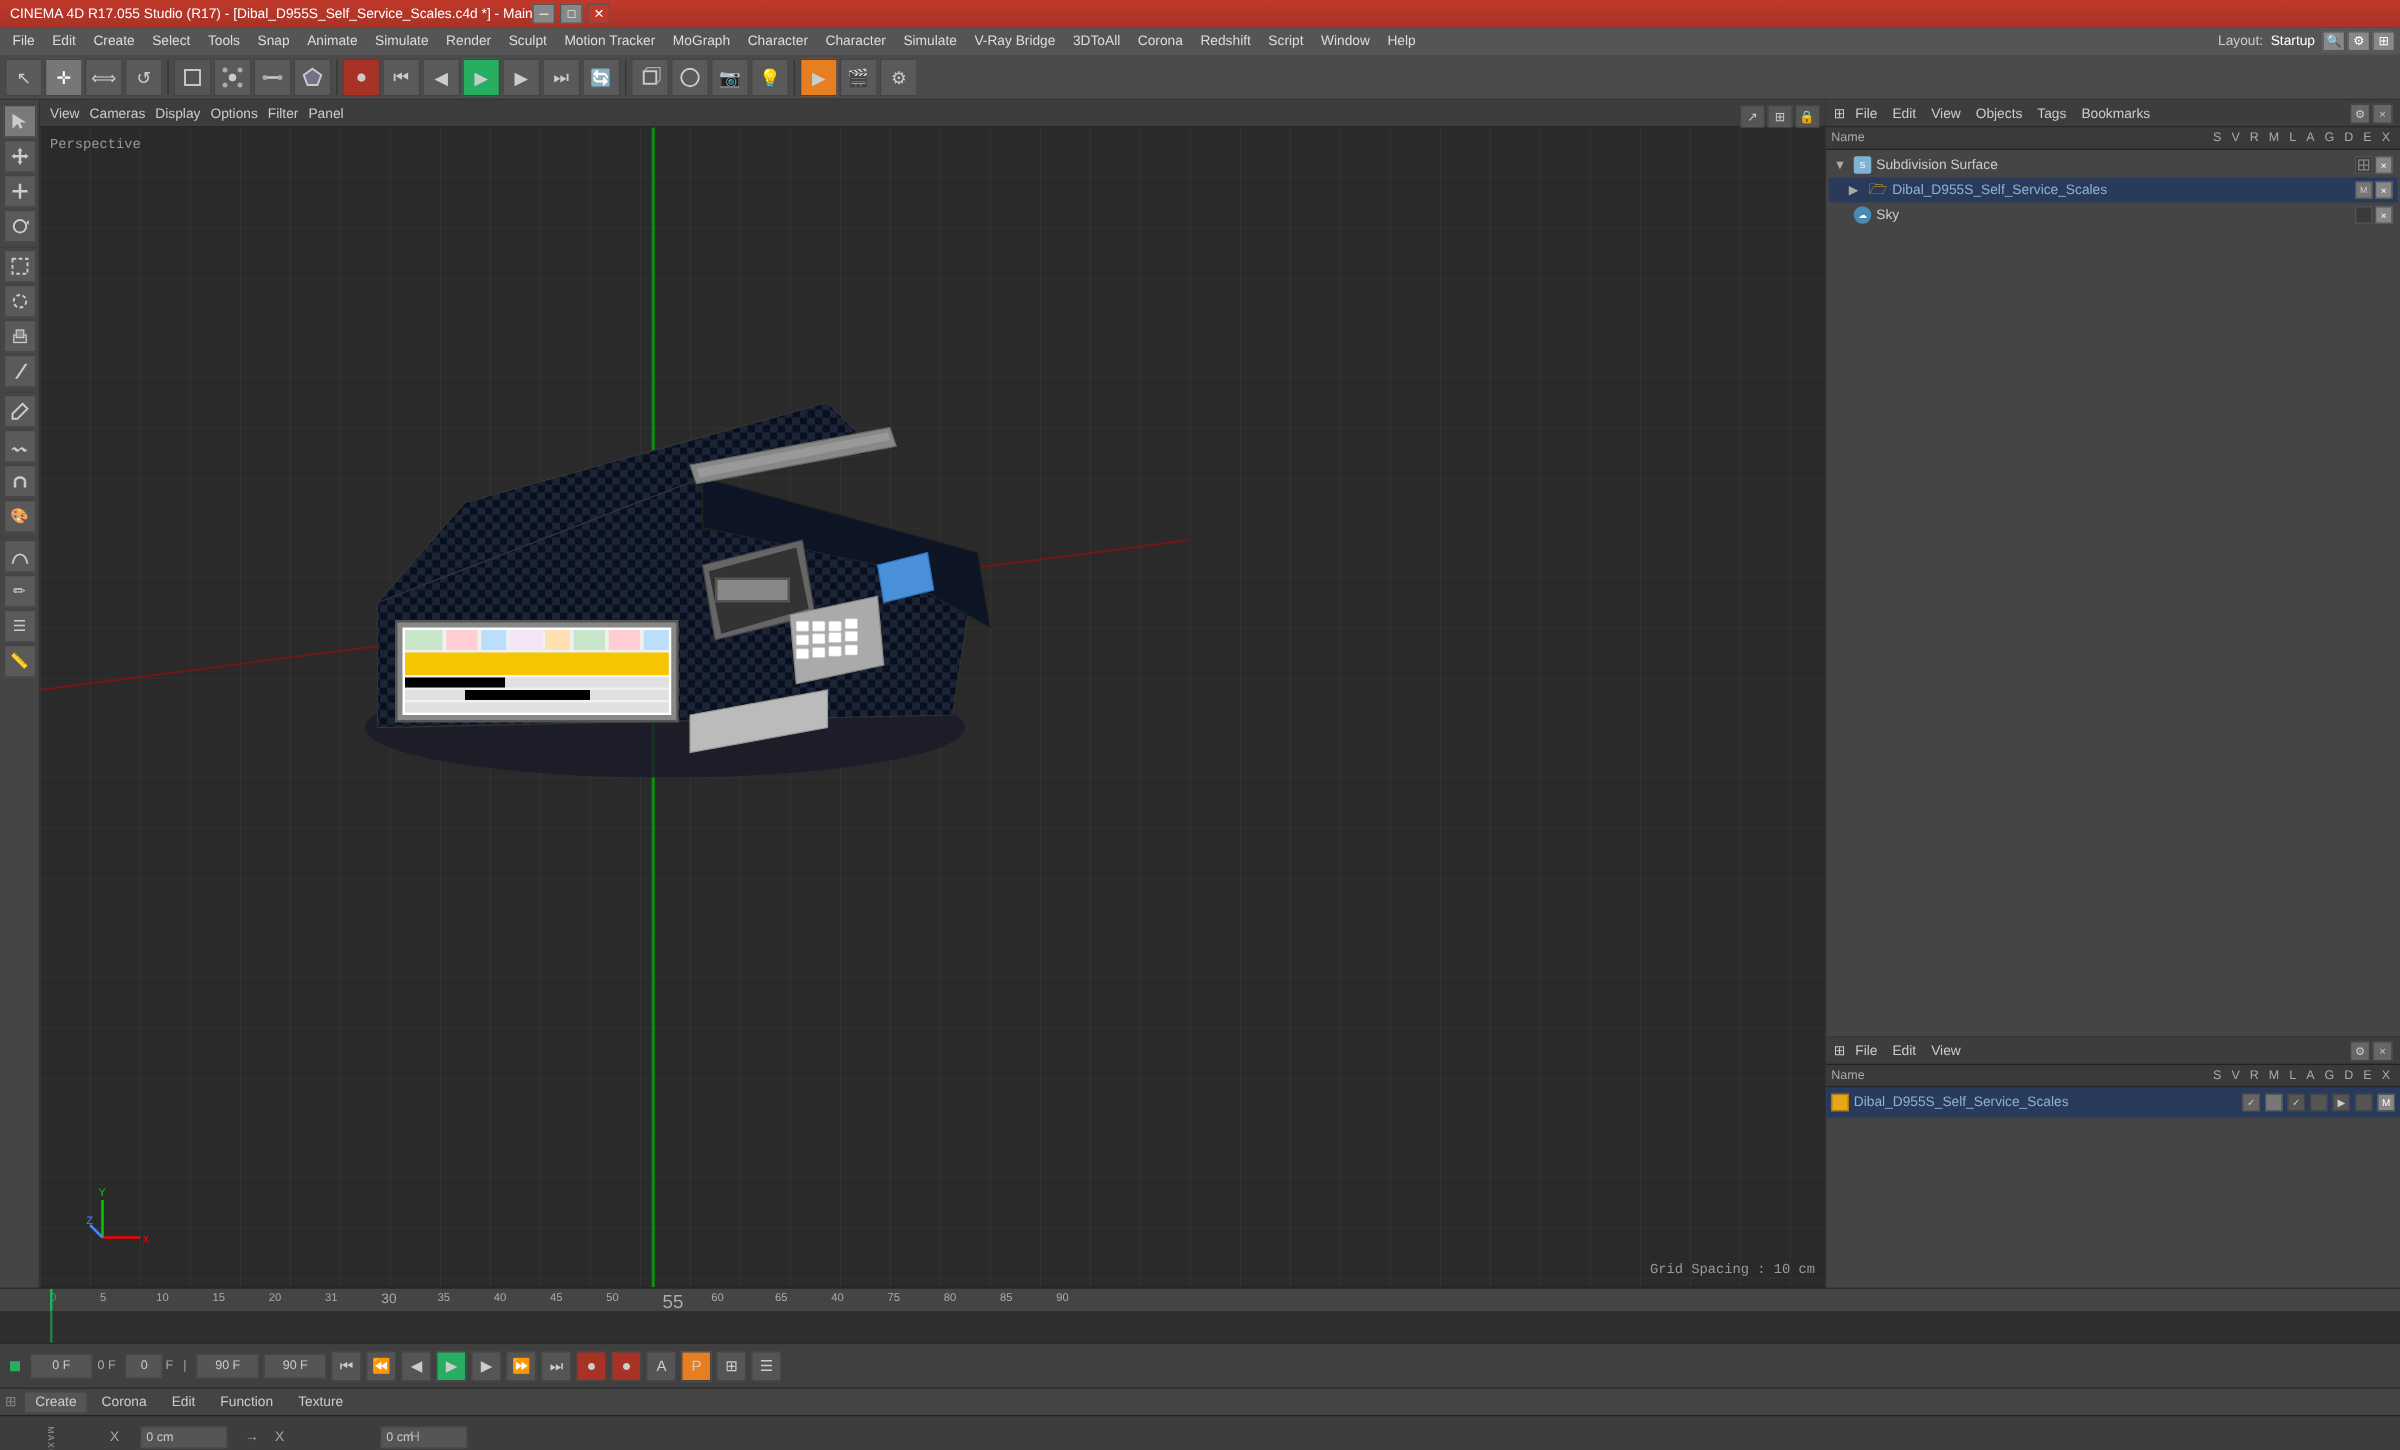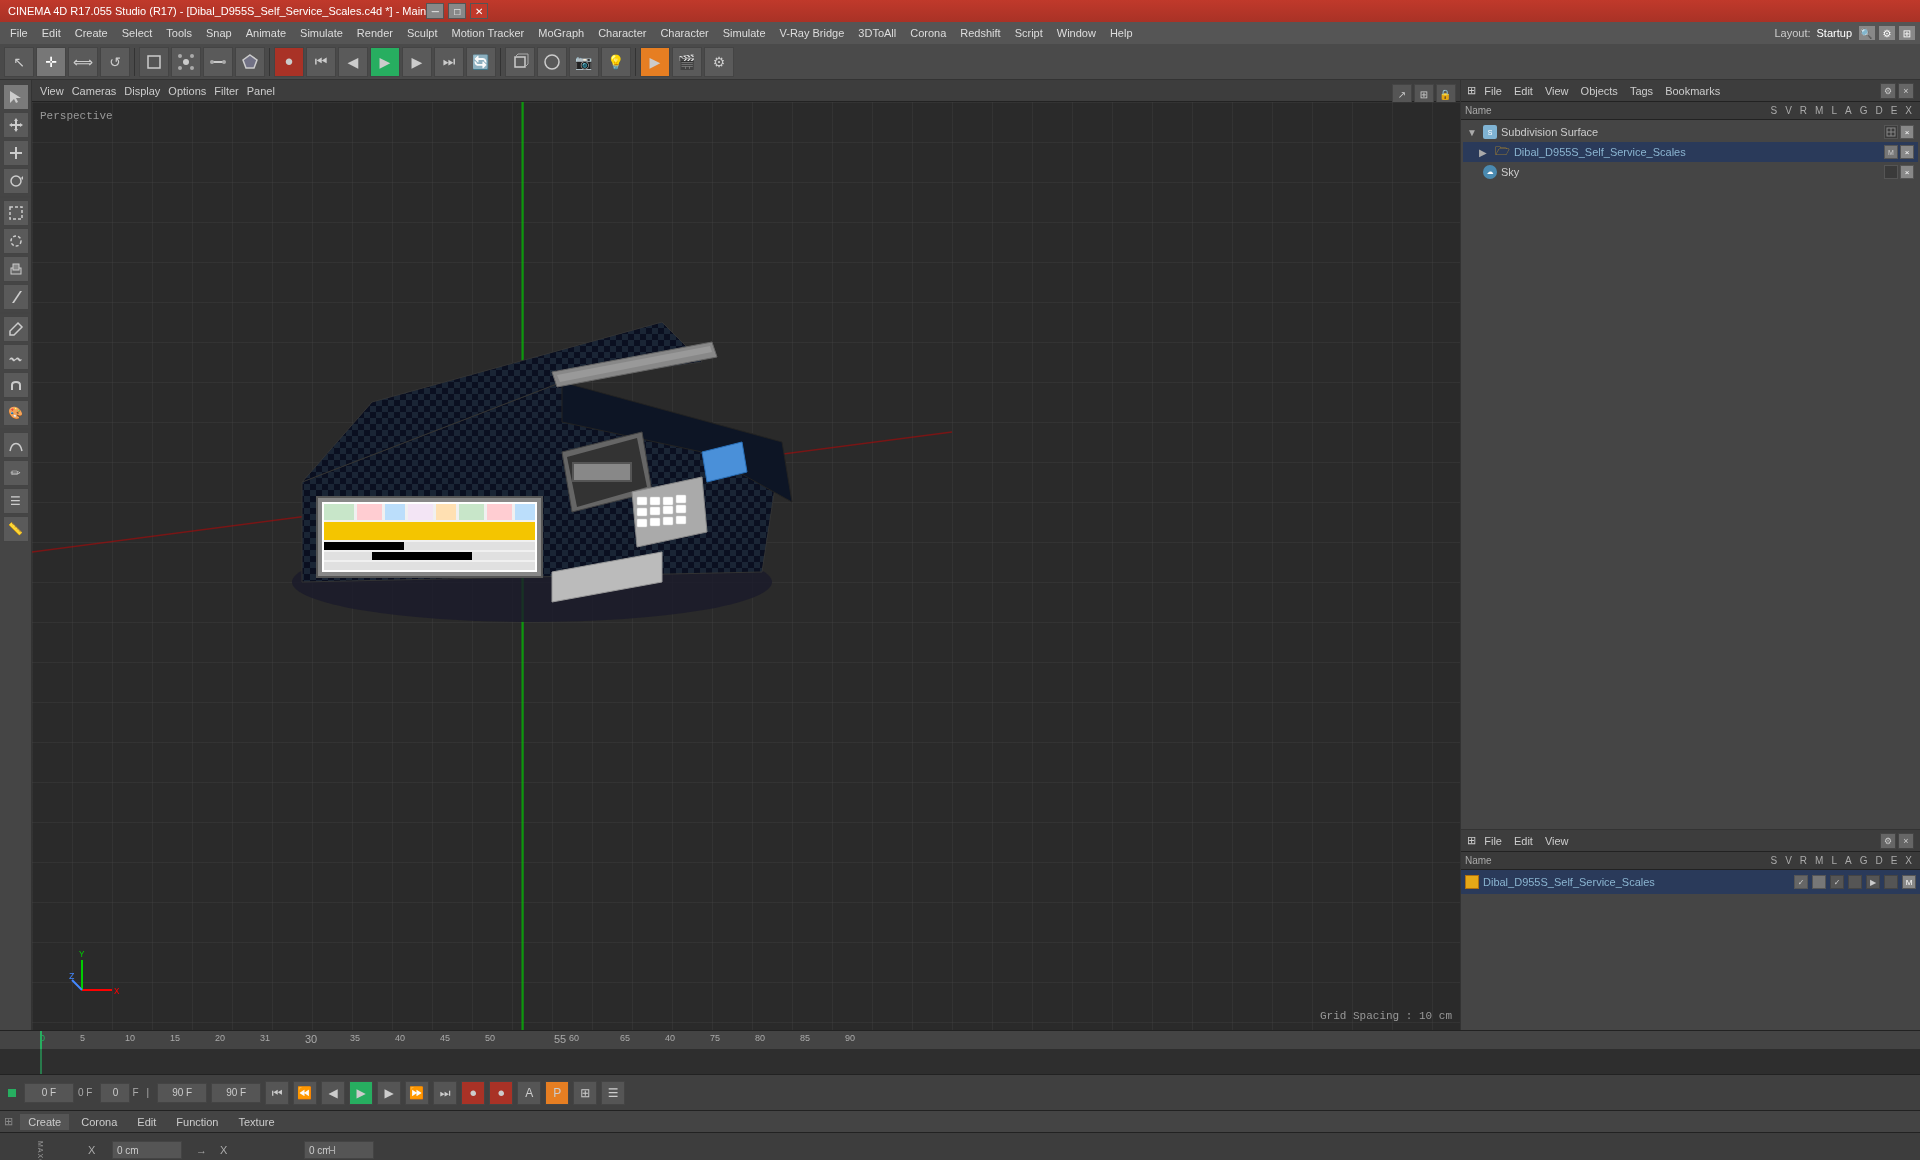--- a/index.html
+++ b/index.html
@@ -755,21 +755,21 @@
     <div style="position:absolute; left:80px; top:2px; font-size:9px; color:#aaa;">5</div>
     <div style="position:absolute; left:125px; top:2px; font-size:9px; color:#aaa;">10</div>
     <div style="position:absolute; left:170px; top:2px; font-size:9px; color:#aaa;">15</div>
     <div style="position:absolute; left:215px; top:2px; font-size:9px; color:#aaa;">20</div>
     <div style="position:absolute; left:260px; top:2px; font-size:9px; color:#aaa;">31</div>
     <div style="position:absolute; left:305px; top:2px; font-size:11px; color:#aaa;">30</div>
     <div style="position:absolute; left:350px; top:2px; font-size:9px; color:#aaa;">35</div>
     <div style="position:absolute; left:395px; top:2px; font-size:9px; color:#aaa;">40</div>
     <div style="position:absolute; left:440px; top:2px; font-size:9px; color:#aaa;">45</div>
     <div style="position:absolute; left:485px; top:2px; font-size:9px; color:#aaa;">50</div>
-    <div style="position:absolute; left:554px; top:2px; font-size:11px; color:#aaa;">55</div>
+    <div style="position:absolute; left:530px; top:2px; font-size:15px; color:#aaa;">55</div>
     <div style="position:absolute; left:569px; top:2px; font-size:9px; color:#aaa;">60</div>
     <div style="position:absolute; left:620px; top:2px; font-size:9px; color:#aaa;">65</div>
     <div style="position:absolute; left:665px; top:2px; font-size:9px; color:#aaa;">40</div>
     <div style="position:absolute; left:710px; top:2px; font-size:9px; color:#aaa;">75</div>
     <div style="position:absolute; left:755px; top:2px; font-size:9px; color:#aaa;">80</div>
     <div style="position:absolute; left:800px; top:2px; font-size:9px; color:#aaa;">85</div>
     <div style="position:absolute; left:845px; top:2px; font-size:9px; color:#aaa;">90</div>
   </div>
 
   <div id="timeline-tracks" style="flex:1; background:#2e2e2e; position:relative;">

